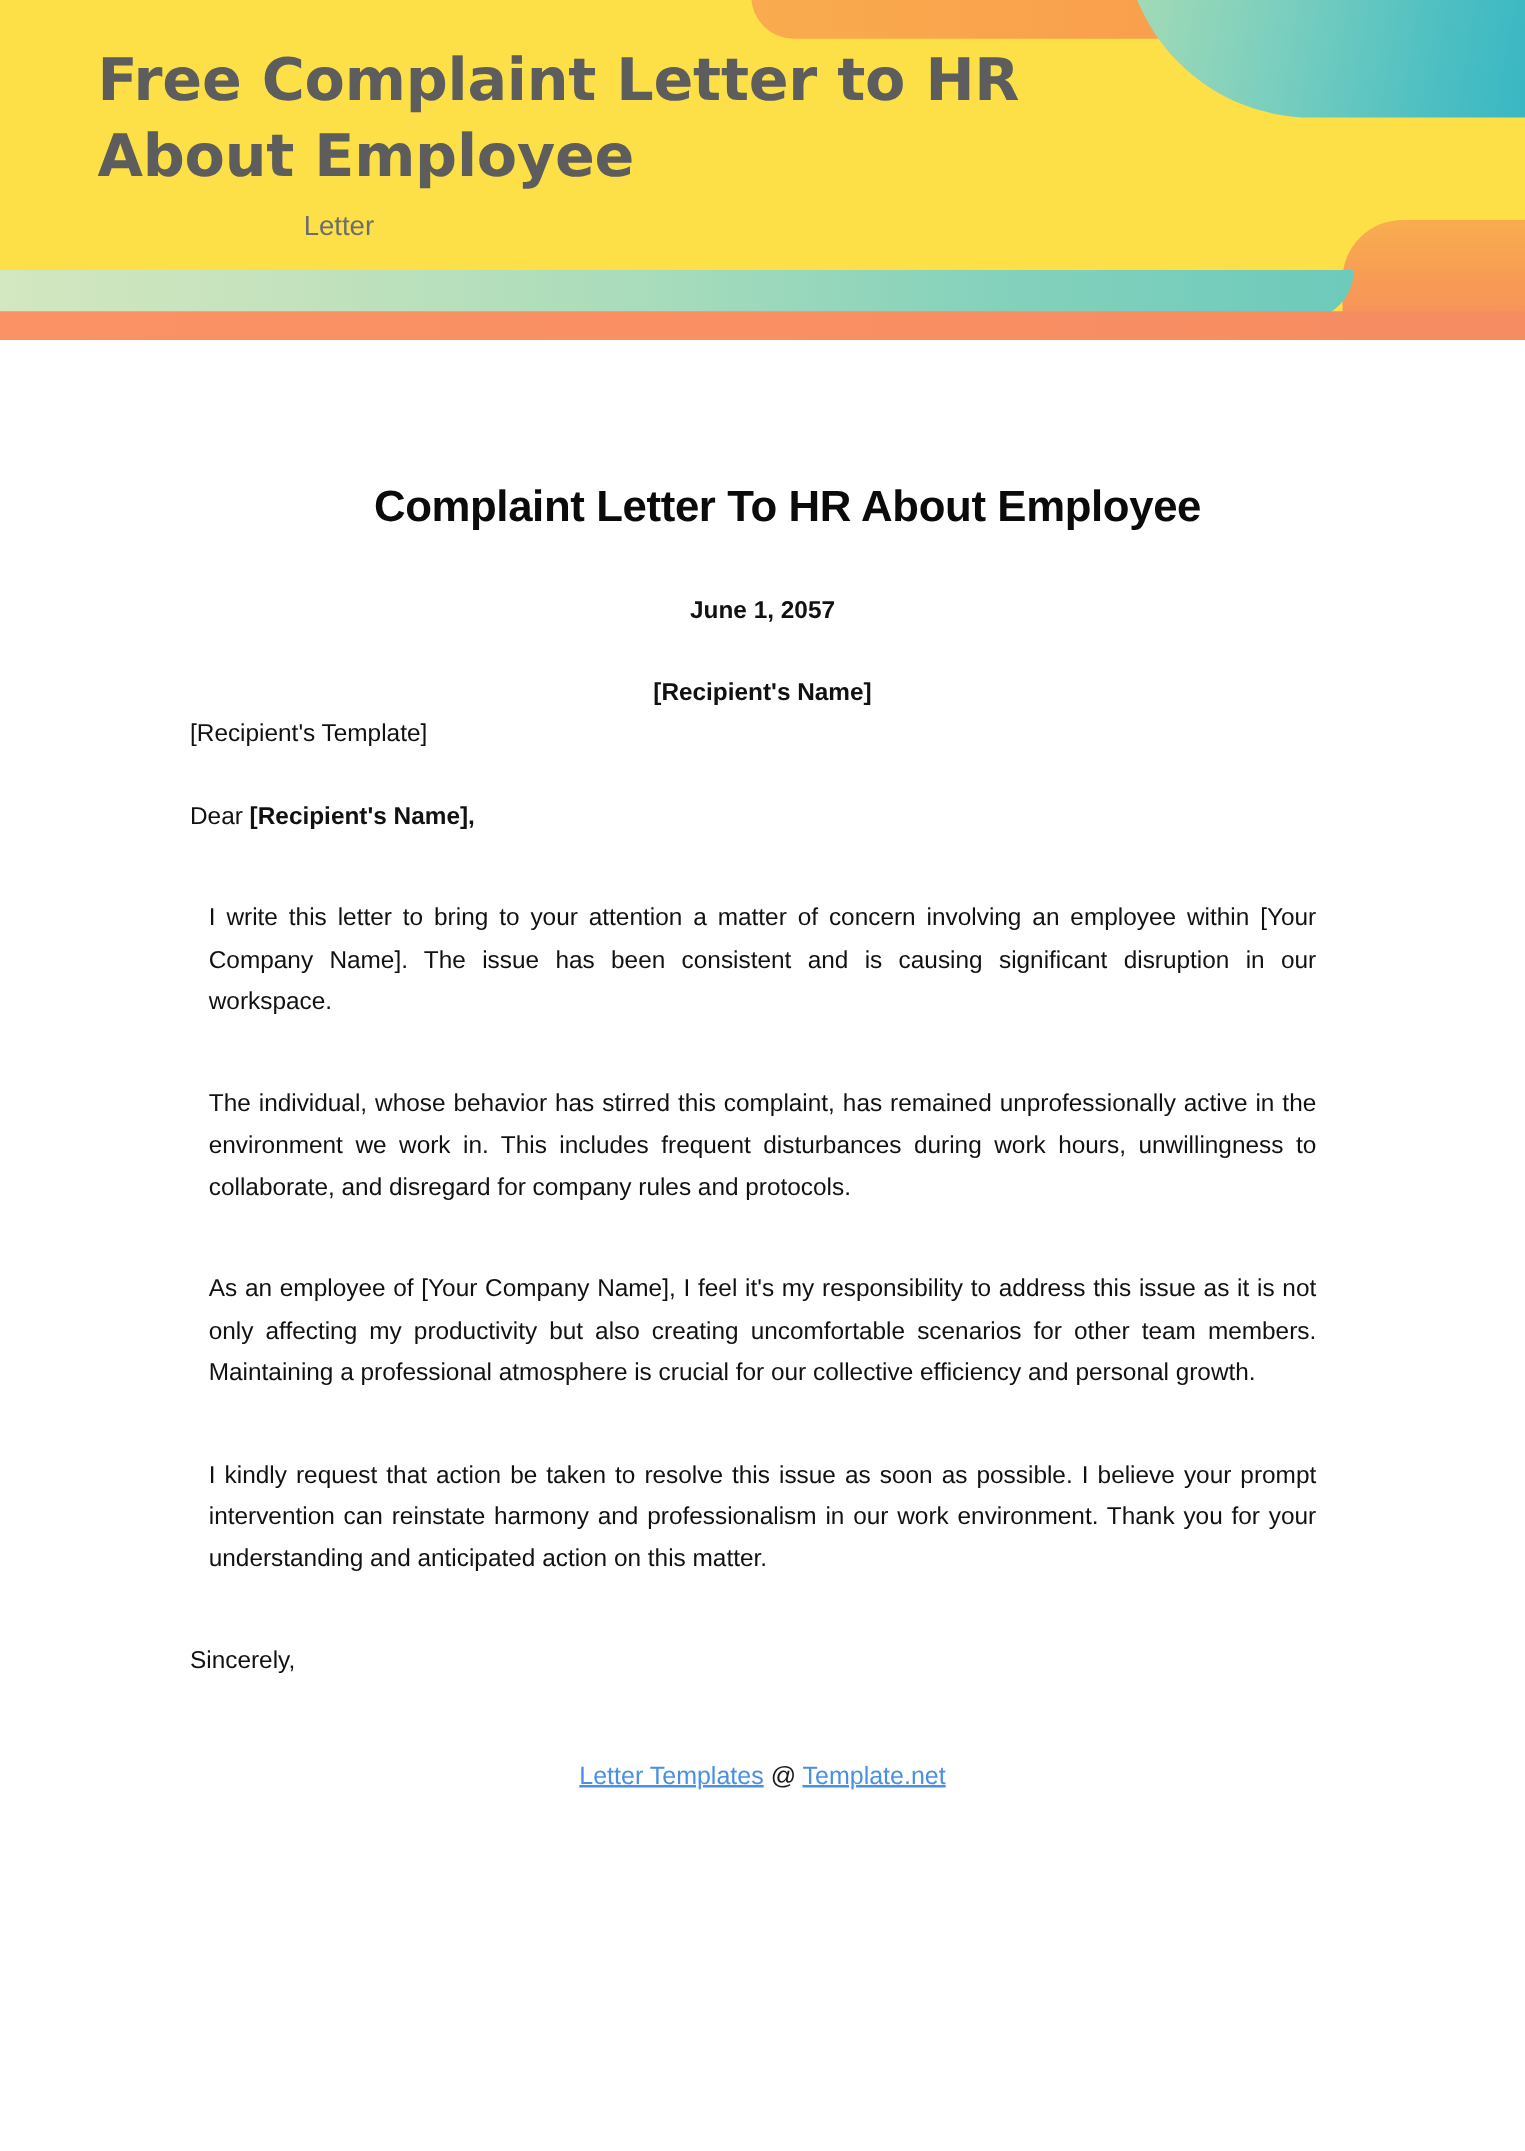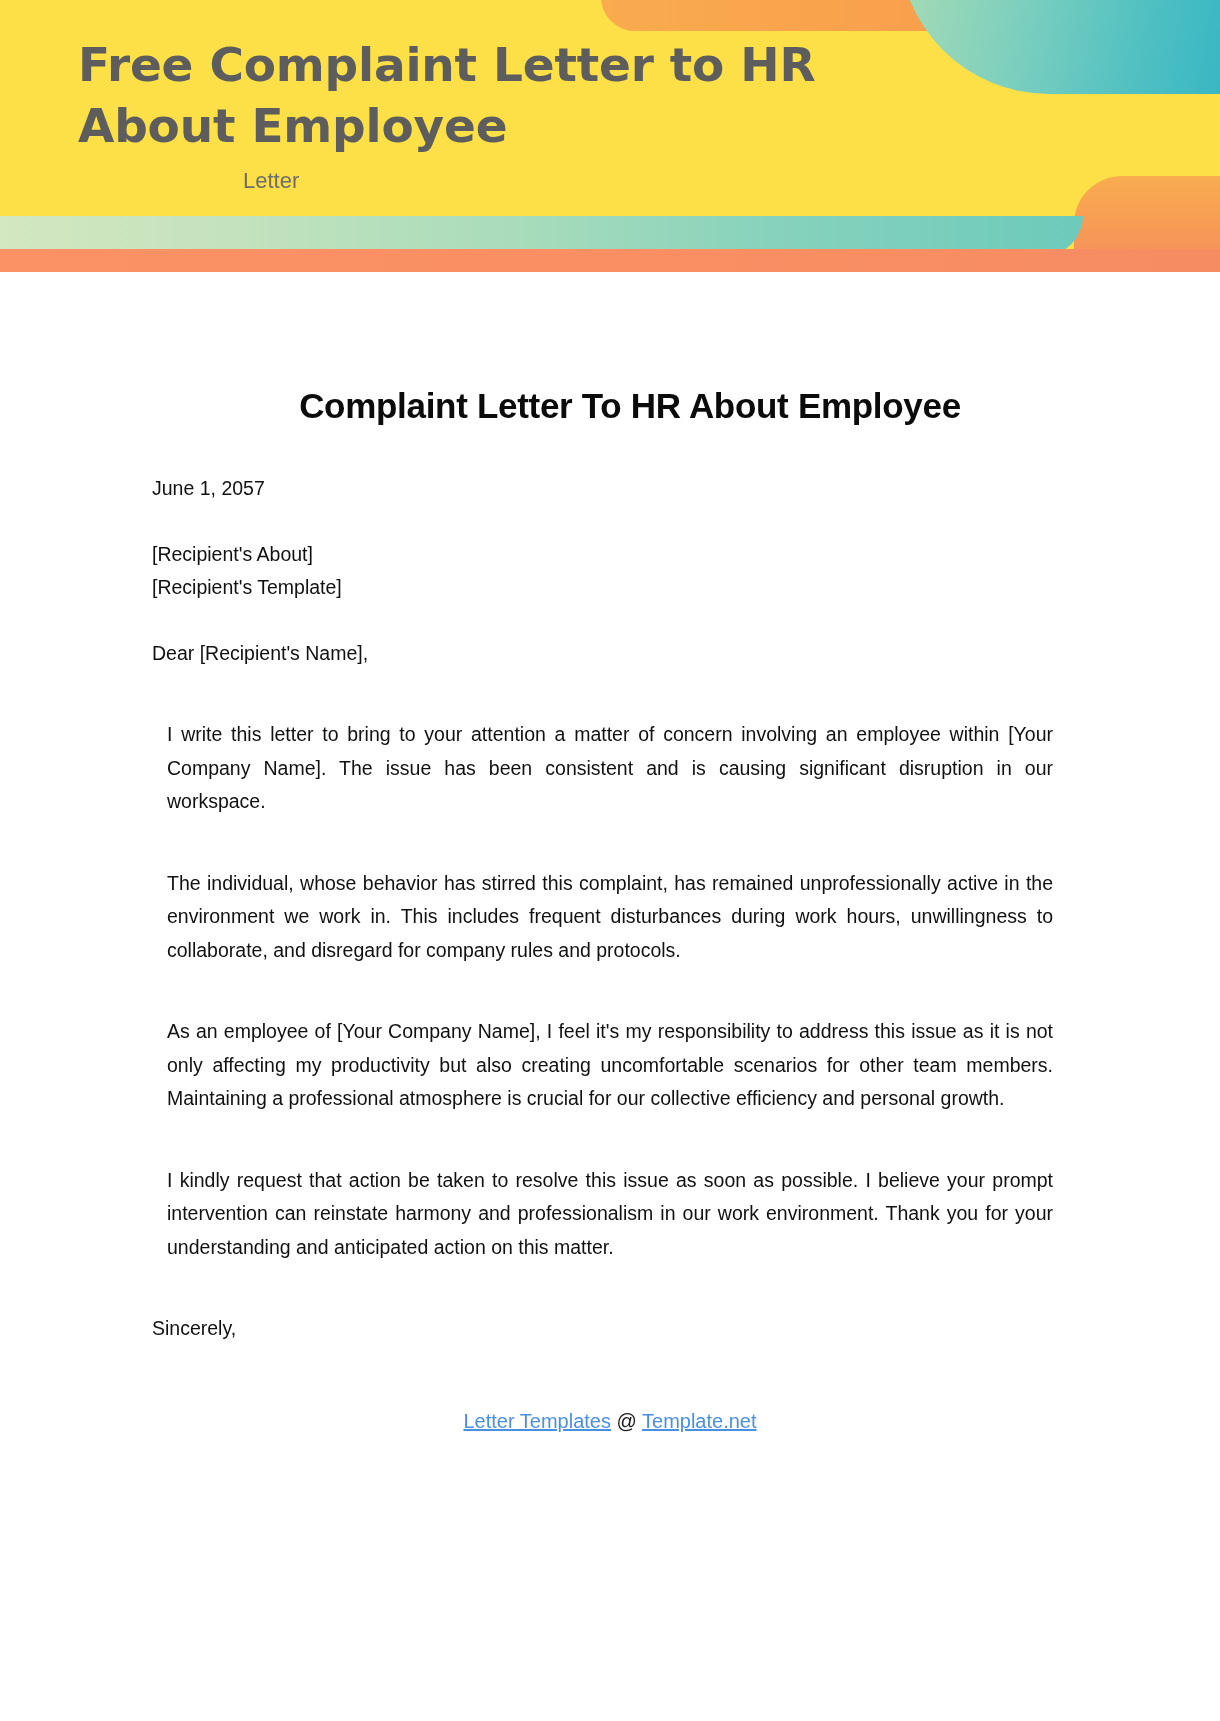--- a/index.html
+++ b/index.html
@@ -130,21 +130,21 @@
   .letter {
     width: 916px;
     margin: 0 auto;
     padding-top: 46px;
     font-size: 19.5px;
     line-height: 33.5px;
     color: #111111;
   }
 
   .line { margin: 0; }
-  .bold { font-weight: 400; }
+  .bold { font-weight: 700; text-align: center; }
 
   .gap-sm { height: 32px; }
   .gap-md { height: 33px; }
 
   .para {
     text-align: justify;
     margin: 15px;
     padding-bottom: 33px;
   }
 
@@ -185,21 +185,21 @@
   <div class="doc">
 
     <div class="doc-title">Complaint Letter To HR About Employee</div>
 
     <div class="letter">
 
       <p class="line bold">June 1, 2057</p>
 
       <div class="gap-sm"></div>
 
-      <p class="line bold">[Recipient's About]</p>
+      <p class="line bold">[Recipient's Name]</p>
 
       <p class="line">[Recipient's Template]</p>
 
       <div class="gap-sm"></div>
 
       <p class="line"><span>Dear </span><span class="bold">[Recipient's Name],</span></p>
 
       <div class="gap-md"></div>
 
       <p class="para">I write this letter to bring to your attention a matter of concern involving an employee within [Your Company Name]. The issue has been consistent and is causing significant disruption in our workspace.</p>

